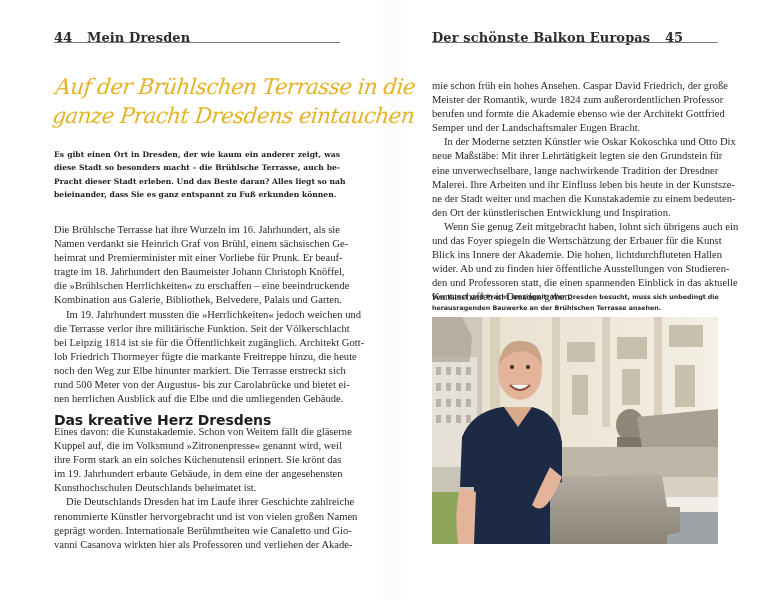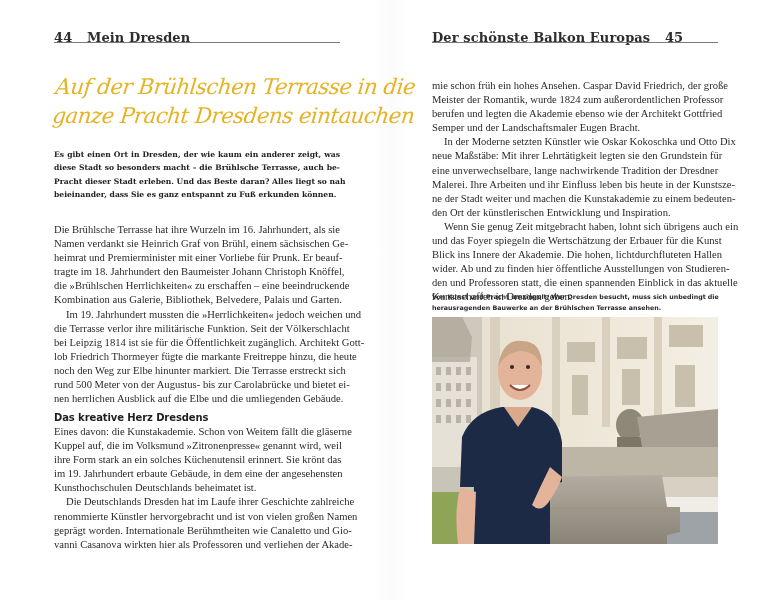--- a/index.html
+++ b/index.html
@@ -54,21 +54,21 @@
     position: absolute; width: 286px;
     font-family: "Liberation Serif", serif; font-size: 10.6px; line-height: 14.1px;
     color: #2a2a2a;
   }
   .body .l { display: block; white-space: nowrap; text-align: justify; text-align-last: justify; }
   .body .l.last { text-align-last: left; }
   .body .l.indent { text-indent: 12px; }
   .b1 { left: 54px; top: 223px; }
   .sub {
     position: absolute; left: 54px; top: 412px; width: 286px;
-    font-family: "DejaVu Sans", sans-serif; font-weight: bold; font-size: 10px;
+    font-family: "DejaVu Sans", sans-serif; font-weight: bold; font-size: 14px;
     color: #1e1e1e; letter-spacing: -0.1px;
   }
   .b2 { left: 54px; top: 425px; font-family: Liberation Serif, serif; }
   .b3 { left: 432px; top: 79px; }
 
   .caption {
     position: absolute; left: 432px; top: 291px; width: 290px;
     font-family: "DejaVu Sans", sans-serif; font-weight: bold; font-size: 6.3px;
     line-height: 11px; color: #2a2a2a;
   }
@@ -137,21 +137,21 @@
   <span class="l last">Kunsthochschulen Deutschlands beheimatet ist.</span>
   <span class="l indent">Die Deutschlands Dresden hat im Laufe ihrer Geschichte zahlreiche</span>
   <span class="l">renommierte Künstler hervorgebracht und ist von vielen großen Namen</span>
   <span class="l">geprägt worden. Internationale Berühmtheiten wie Canaletto und Gio-</span>
   <span class="l">vanni Casanova wirkten hier als Professoren und verliehen der Akade-</span>
 </div>
 
 <div class="body b3">
   <span class="l">mie schon früh ein hohes Ansehen. Caspar David Friedrich, der große</span>
   <span class="l">Meister der Romantik, wurde 1824 zum außerordentlichen Professor</span>
-  <span class="l">berufen und legten die Akademie ebenso wie der Architekt Gottfried</span>
+  <span class="l">berufen und formte die Akademie ebenso wie der Architekt Gottfried</span>
   <span class="l last">Semper und der Landschaftsmaler Eugen Bracht.</span>
   <span class="l indent">In der Moderne setzten Künstler wie Oskar Kokoschka und Otto Dix</span>
   <span class="l">neue Maßstäbe: Mit ihrer Lehrtätigkeit legten sie den Grundstein für</span>
   <span class="l">eine unverwechselbare, lange nachwirkende Tradition der Dresdner</span>
   <span class="l">Malerei. Ihre Arbeiten und ihr Einfluss leben bis heute in der Kunstsze-</span>
   <span class="l">ne der Stadt weiter und machen die Kunstakademie zu einem bedeuten-</span>
   <span class="l last">den Ort der künstlerischen Entwicklung und Inspiration.</span>
   <span class="l indent">Wenn Sie genug Zeit mitgebracht haben, lohnt sich übrigens auch ein</span>
   <span class="l">und das Foyer spiegeln die Wertschätzung der Erbauer für die Kunst</span>
   <span class="l">Blick ins Innere der Akademie. Die hohen, lichtdurchfluteten Hallen</span>

